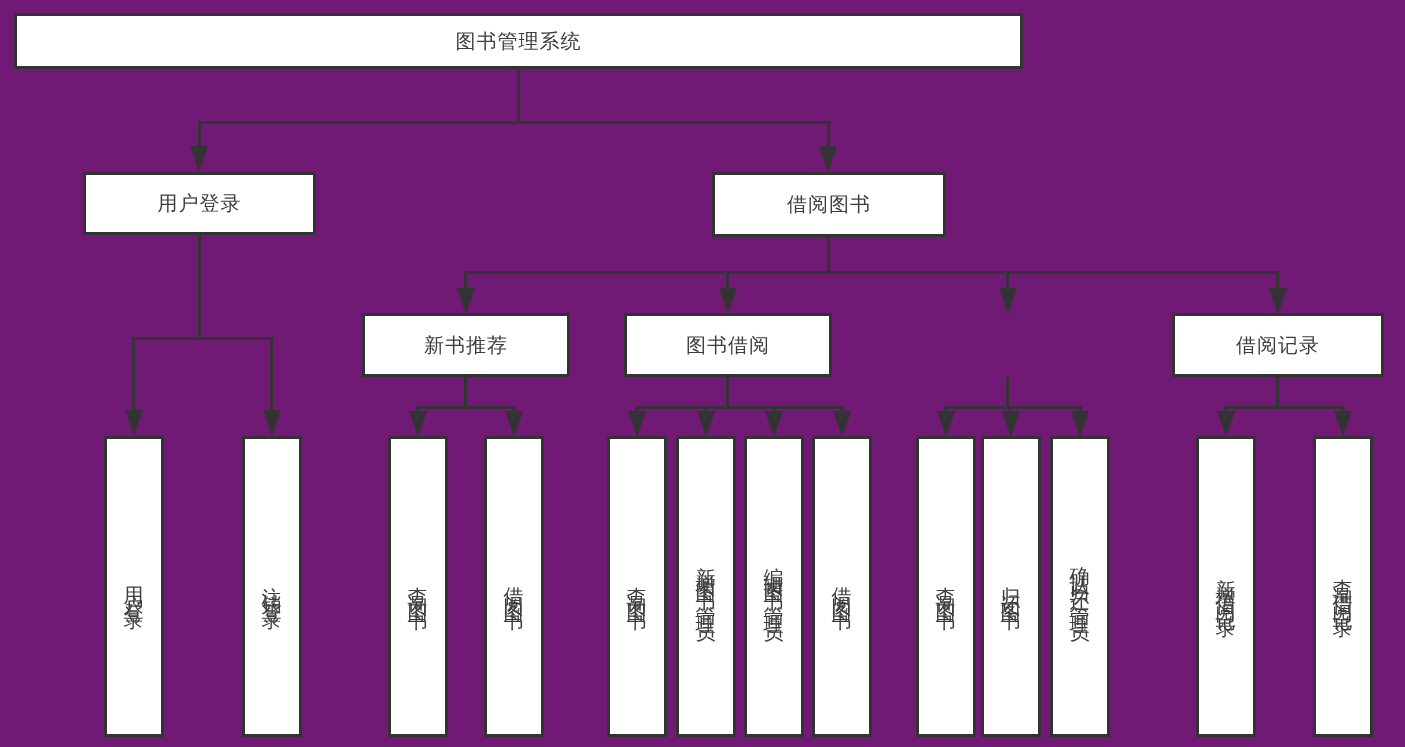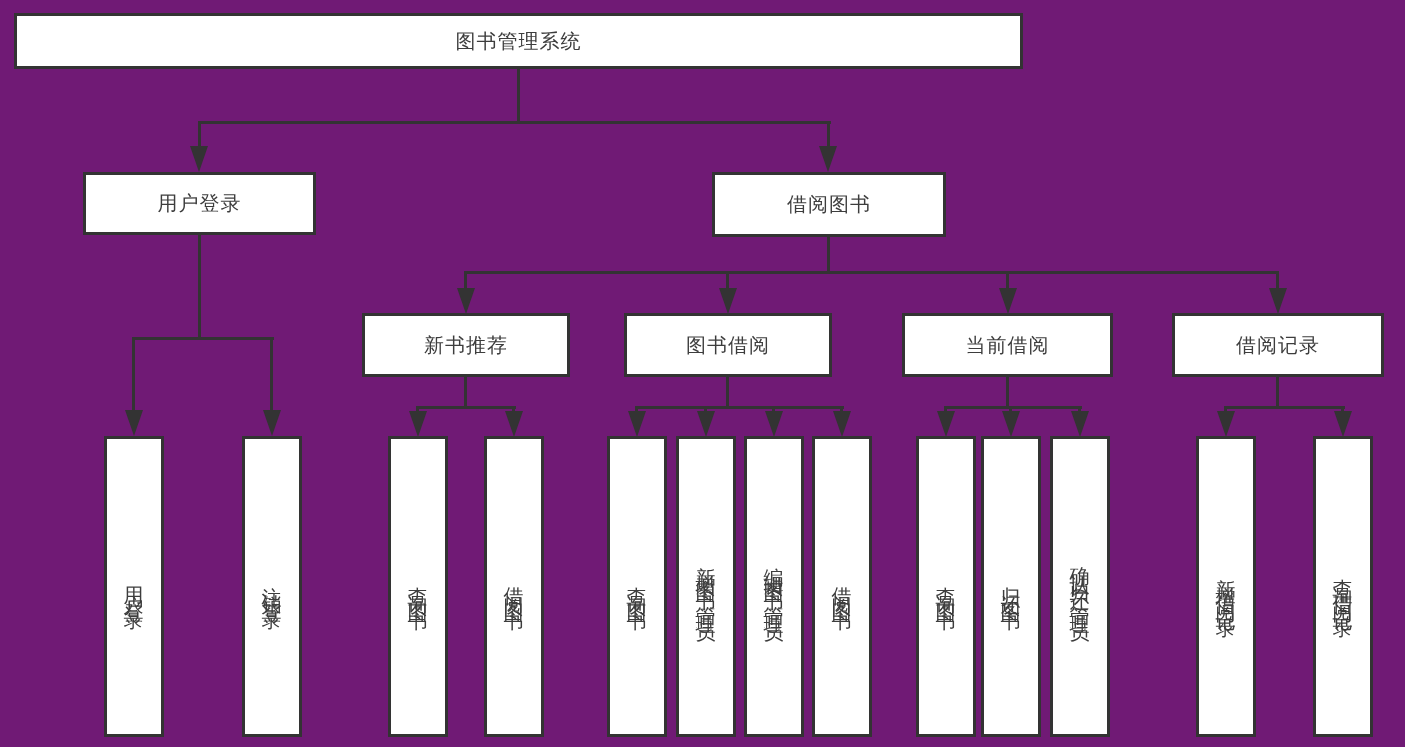--- a/index.html
+++ b/index.html
@@ -95,23 +95,20 @@
   <div class="arrow" style="left:999px;top:288px;"></div>
   <div class="vline" style="left:1276px;top:271px;width:3px;height:22px;"></div>
   <div class="arrow" style="left:1269px;top:288px;"></div>
 
   <div class="box" style="left:362px;top:313px;width:208px;height:64px;">
     <span>新书推荐</span>
   </div>
   <div class="box" style="left:624px;top:313px;width:208px;height:64px;">
     <span>图书借阅</span>
   </div>
-  <div class="box" style="left:902px;top:313px;width:211px;height:64px;">
-    <span>当前借阅</span>
-  </div>
   <div class="box" style="left:1172px;top:313px;width:212px;height:64px;">
     <span>借阅记录</span>
   </div>
 
   <div class="vline" style="left:464px;top:377px;width:3px;height:32px;"></div>
   <div class="hline" style="left:417px;top:406px;width:99px;height:3px;"></div>
   <div class="vline" style="left:416px;top:406px;width:3px;height:10px;"></div>
   <div class="arrow" style="left:409px;top:411px;"></div>
   <div class="vline" style="left:512px;top:406px;width:3px;height:10px;"></div>
   <div class="arrow" style="left:505px;top:411px;"></div>

